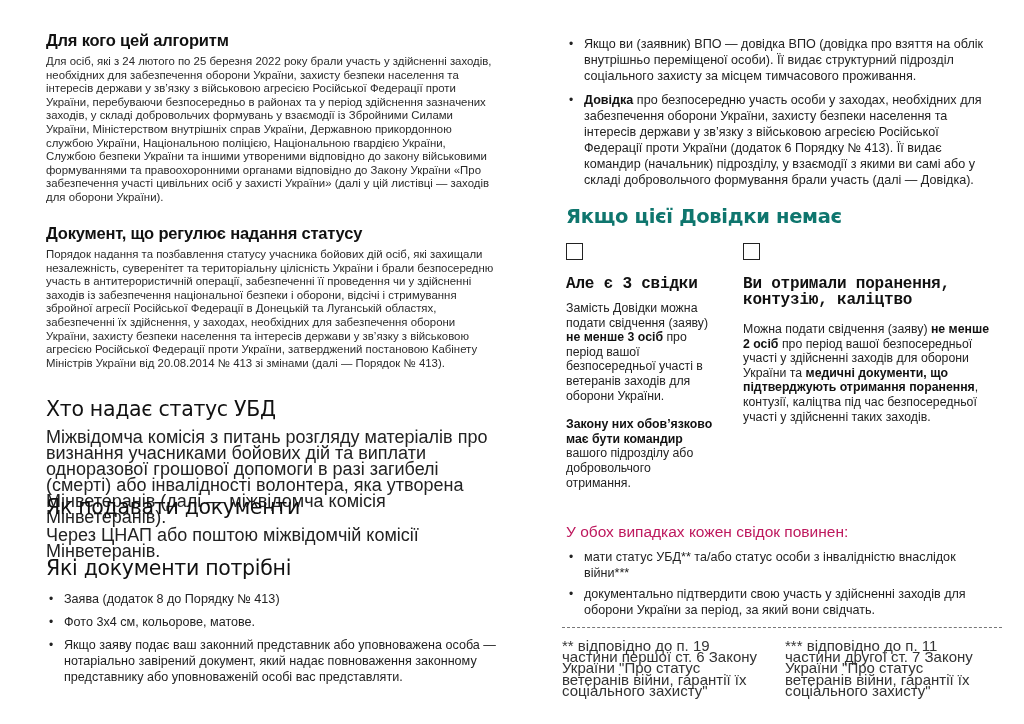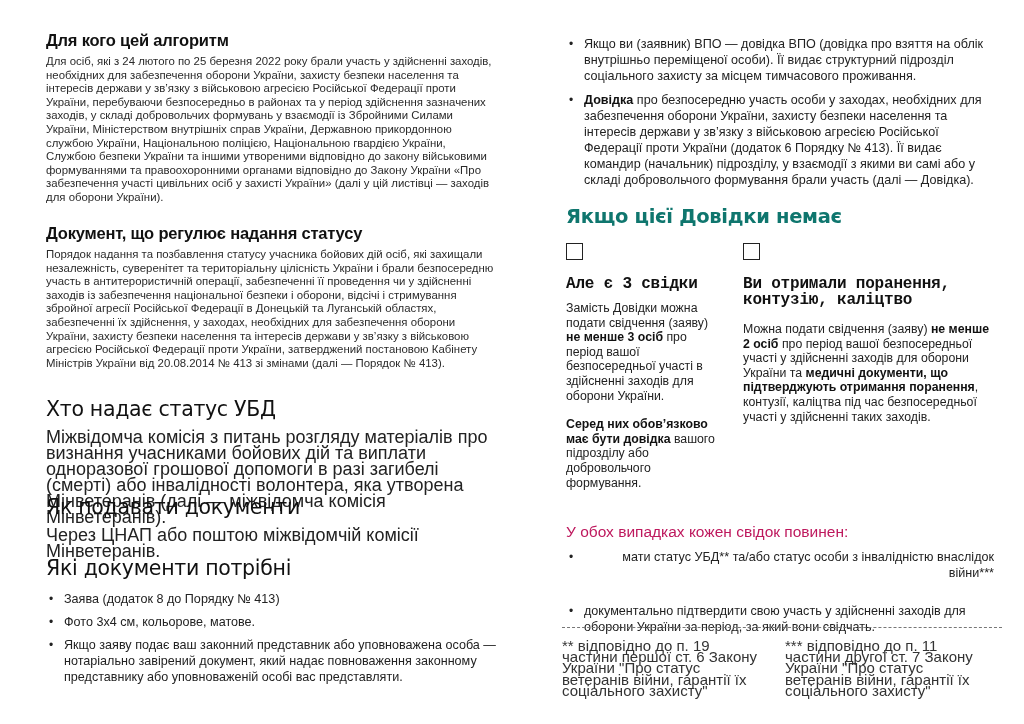--- a/index.html
+++ b/index.html
@@ -73,34 +73,34 @@
   <ul class="bullets abs" style="top:36px; left:0; width:428px;">
     <li style="margin-bottom:8px;"><span>Якщо ви (заявник) ВПО — довідка ВПО (довідка про взяття на облік внутрішньо переміщеної особи). Її видає структурний підрозділ соціального захисту за місцем тимчасового проживання.</span></li>
     <li><b>Довідка</b><span> про безпосередню участь особи у заходах, необхідних для забезпечення оборони України, захисту безпеки населення та інтересів держави у зв’язку з військовою агресією Російської Федерації проти України (додаток 6 Порядку № 413). Її видає командир (начальник) підрозділу, у взаємодії з якими ви самі або у складі добровольчого формування брали участь (далі — Довідка).</span></li>
   </ul>
 
   <h2 class="h-xl abs" style="top:205px; left:0;">Якщо цієї Довідки немає</h2>
 
   <div class="abs" style="top:243px; left:0; width:150px;">
     <div class="checkbox"></div>
     <h3 class="h-col" style="margin-top:16px;">Але є 3 свідки</h3>
-    <p class="col" style="margin-top:9px;"><span>Замість Довідки можна подати свідчення (заяву) </span><b>не менше 3 осіб</b><span> про період вашої безпосередньої участі в здійсненні заходів для оборони України.</span></p>
-    <p class="col" style="margin-top:14px;"><b>Серед них обов’язково має бути довідка</b><span> вашого підрозділу або добровольчого формування.</span></p>
+    <p class="col" style="margin-top:9px;"><span>Замість Довідки можна подати свідчення (заяву) </span><b>не менше 3 осіб</b><span> про період вашої безпосередньої участі в ветеранів заходів для оборони України.</span></p>
+    <p class="col" style="margin-top:14px;"><b>Закону них обов’язково має бути командир</b><span> вашого підрозділу або добровольчого отримання.</span></p>
   </div>
 
   <div class="abs" style="top:243px; left:177px; width:251px;">
     <div class="checkbox"></div>
     <h3 class="h-col" style="margin-top:16px; width:240px;">Ви отримали поранення, контузію, каліцтво</h3>
     <p class="col" style="margin-top:14px;"><span>Можна подати свідчення (заяву) </span><b>не менше 2 осіб</b><span> про період вашої безпосередньої участі у здійсненні заходів для оборони України та </span><b>медичні документи, що підтверджують отримання поранення</b><span>, контузії, каліцтва під час безпосередньої участі у здійсненні таких заходів.</span></p>
   </div>
 
   <section class="abs" style="top:522px; left:0; width:428px;">
     <h3 class="h-both">У обох випадках кожен свідок повинен:</h3>
     <ul class="bullets" style="margin-top:8px;">
-      <li style="margin-bottom:22px;text-align:right;">мати статус УБД** та/або статус особи з інвалідністю внаслідок війни***</li>
+      <li style="margin-bottom:5px;">мати статус УБД** та/або статус особи з інвалідністю внаслідок війни***</li>
       <li>документально підтвердити свою участь у здійсненні заходів для оборони України за період, за який вони свідчать.</li>
     </ul>
   </section>
 </div>
 
 <div class="dash-line"></div>
 
 <p class="foot abs" style="top:640px; left:562px; width:200px;">** відповідно до п. 19 частини першої ст. 6 Закону України "Про статус ветеранів війни, гарантії їх соціального захисту"</p>
 <p class="foot abs" style="top:640px; left:785px; width:200px;">*** відповідно до п. 11 частини другої ст. 7 Закону України "Про статус ветеранів війни, гарантії їх соціального захисту"</p>
 

